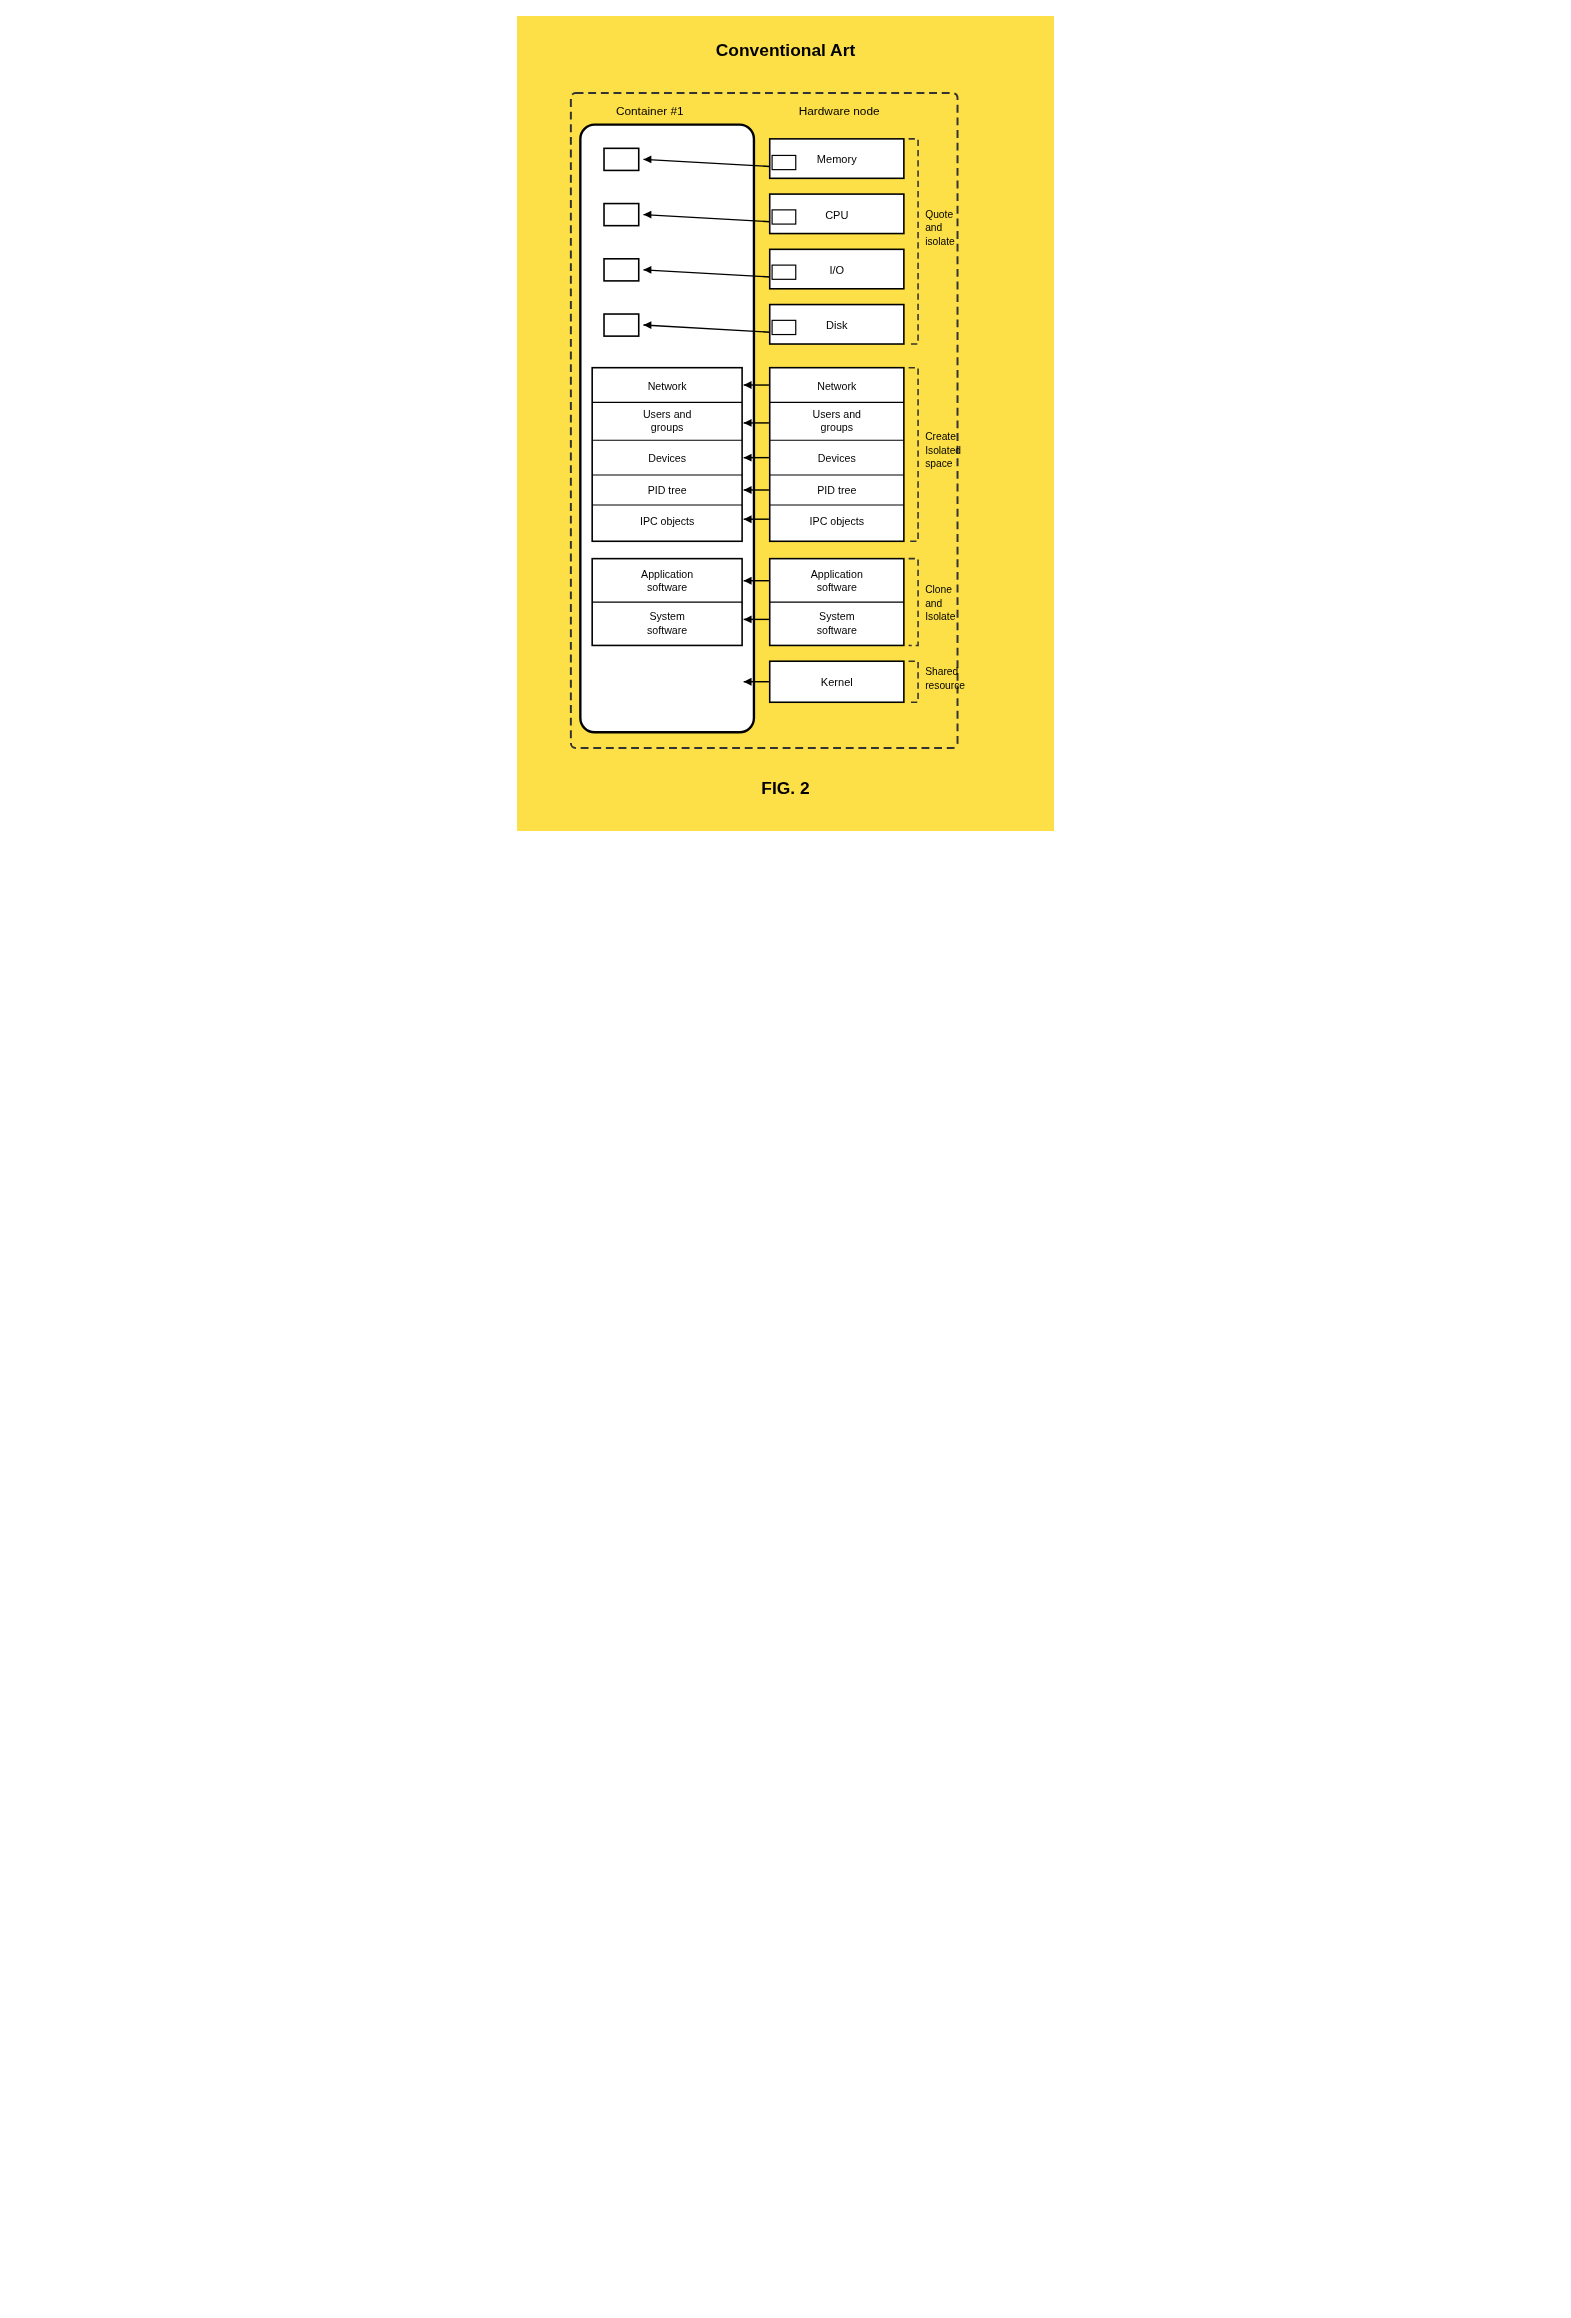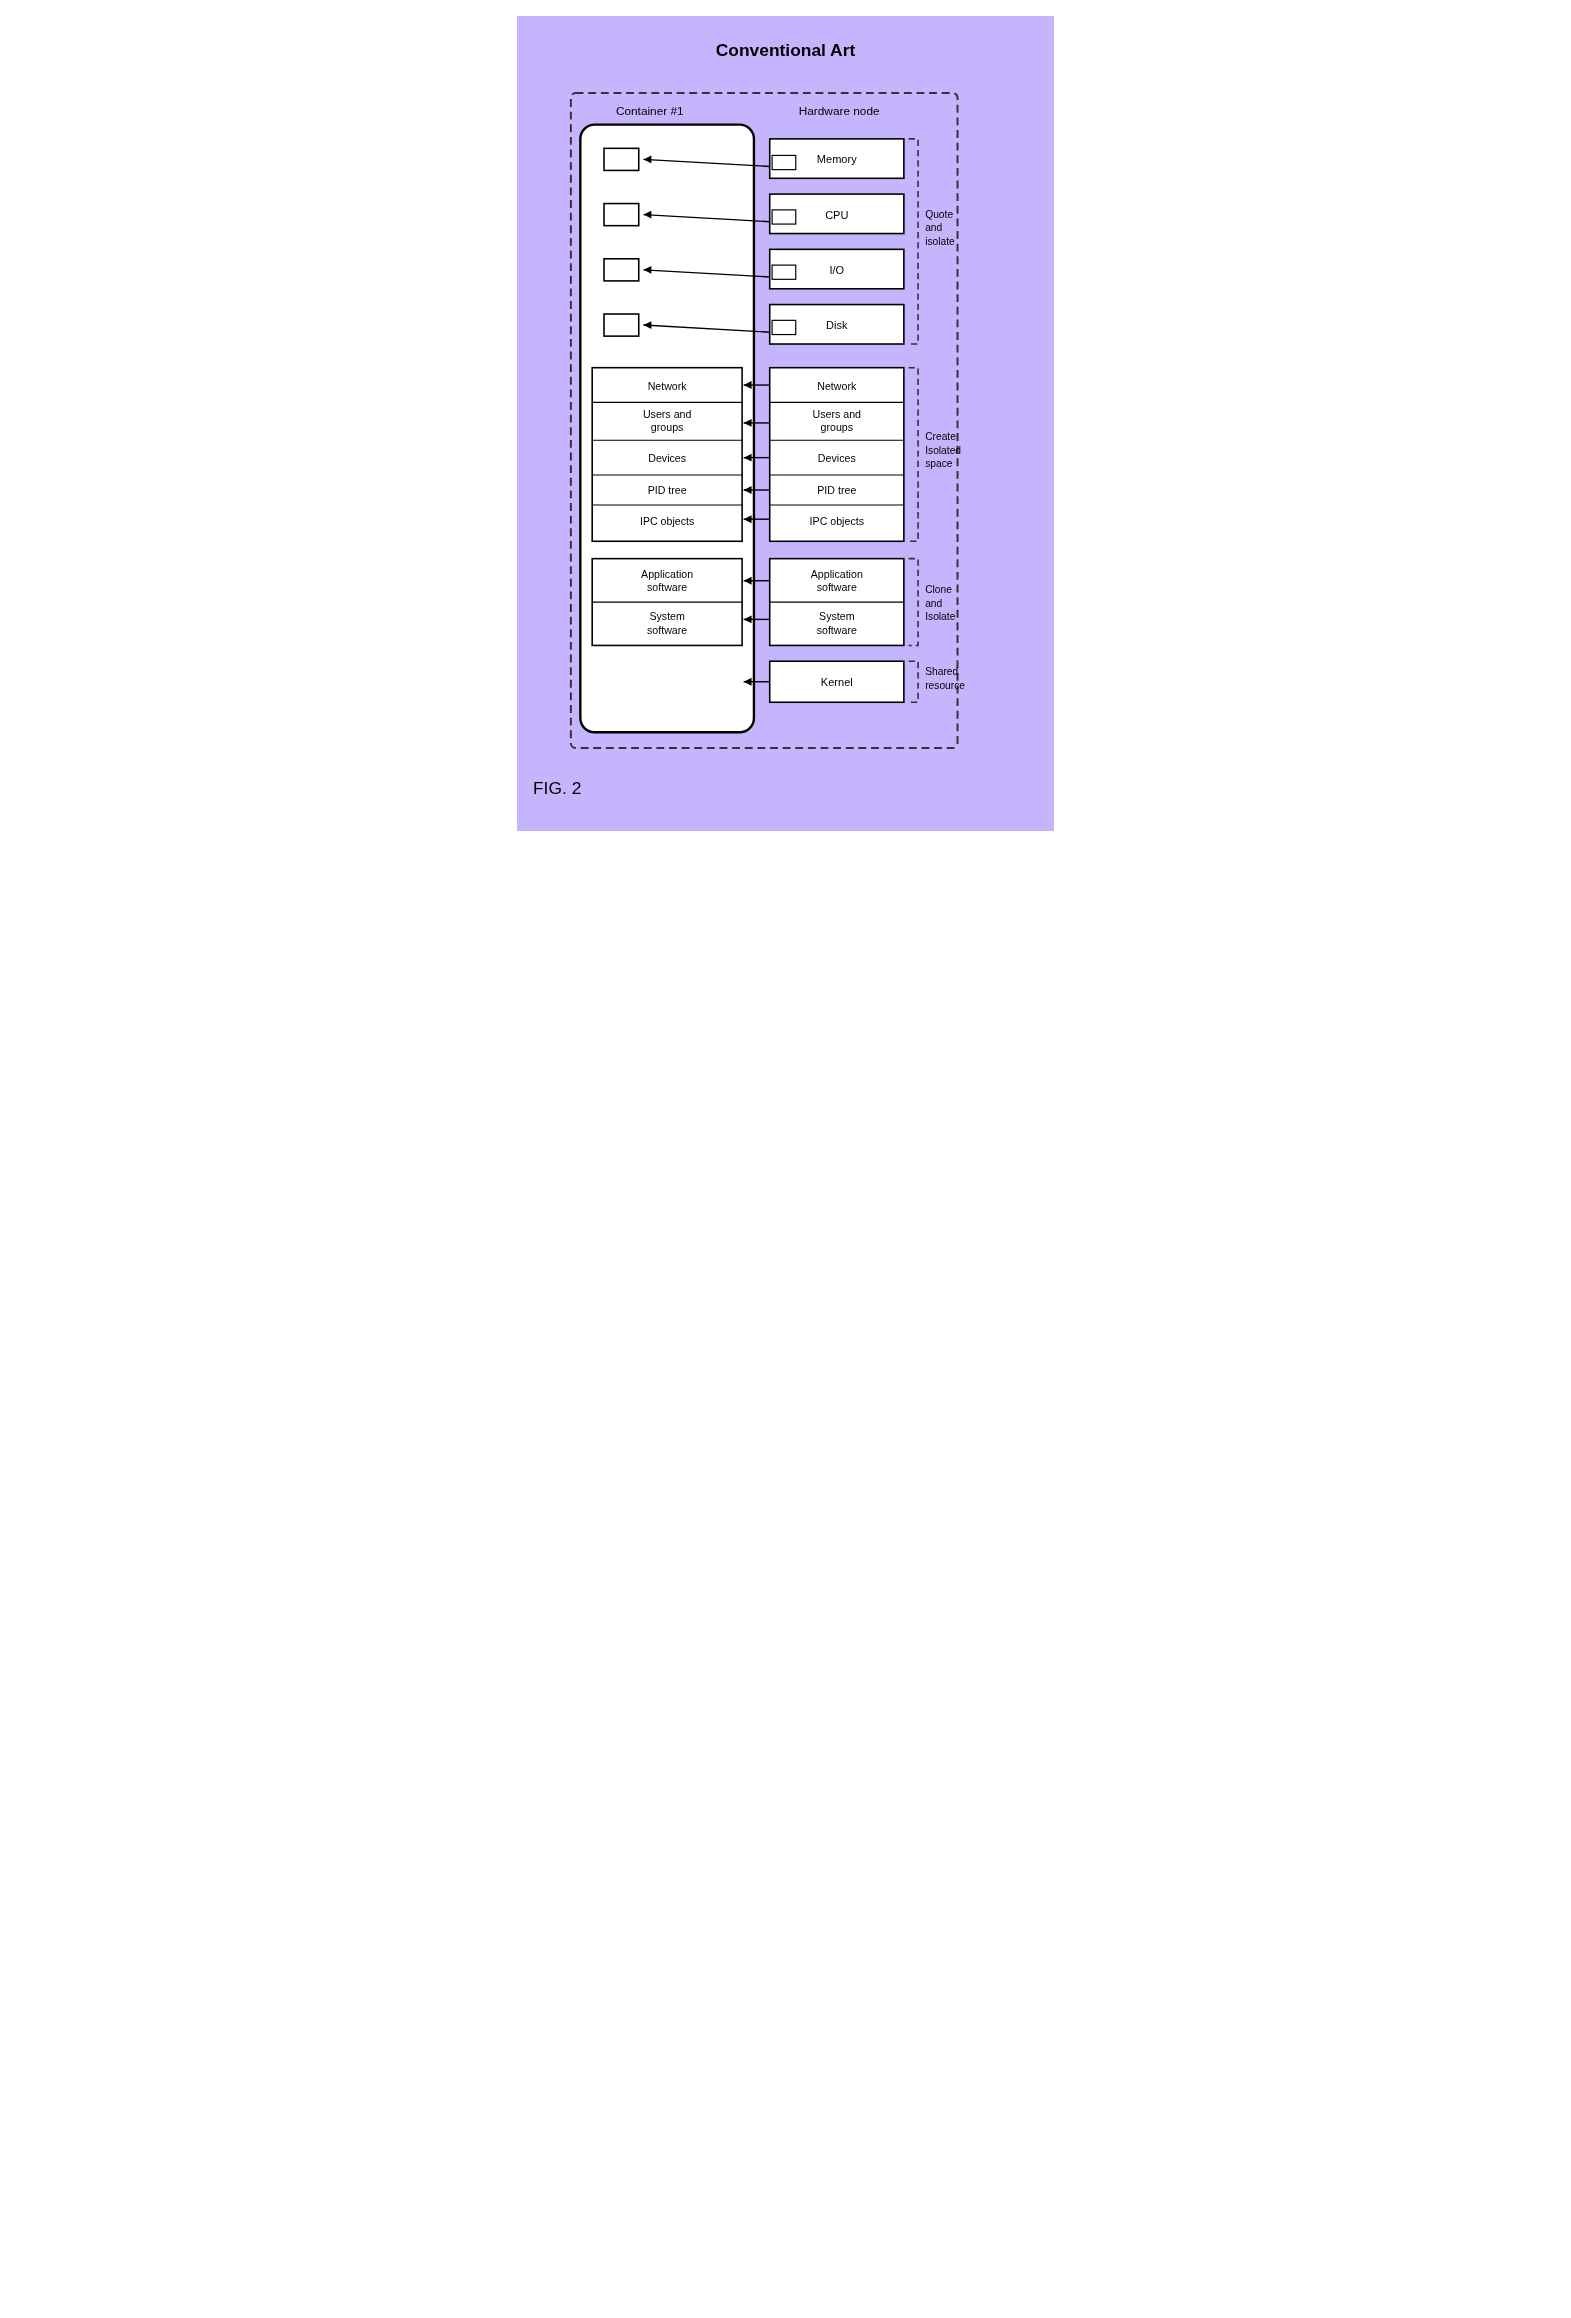--- a/index.html
+++ b/index.html
@@ -8,33 +8,33 @@
       font-family: Arial, Helvetica, sans-serif;
       display: flex;
       justify-content: center;
       align-items: flex-start;
       min-height: 100vh;
       padding: 16px;
     }
     .page {
       width: 537px;
       padding: 24px 16px 32px 16px;
-      background: #c4b5fd;
+      background: #fde047;
     }
     .title {
       text-align: center;
       font-size: 17.4px;
       font-weight: bold;
       margin-bottom: 24px;
     }
 
     .fig-label {
-      text-align: left;
+      text-align: center;
       font-size: 17.4px;
-      font-weight: normal;
+      font-weight: bold;
       margin-top: 14px;
     }
 
     
     .diagram-svg-wrap {
       position: relative;
       width: 505px;
       height: 679px;
       margin: 0 auto;
     }

